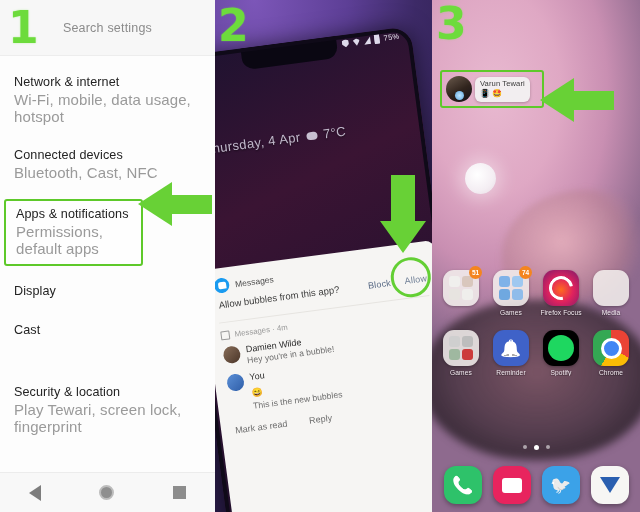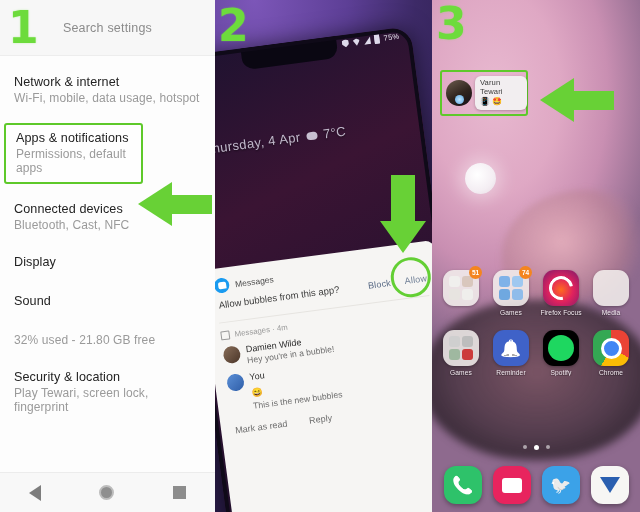--- a/index.html
+++ b/index.html
@@ -47,21 +47,21 @@
     border: 2.5px solid #5ec92a;
     border-radius: 3px;
     margin: 0 72px 13px 4px;
     padding: 6px 10px 7px 10px;
     background: #fefefe;
   }
   .p1-title {
     font-size: 12.6px; color: #232323; letter-spacing: .1px;
     margin-bottom: 2px;
   }
-  .p1-sub { font-size: 12px; color: #9a9a9a; letter-spacing: .1px; }
+  .p1-sub { font-size: 15px; color: #9a9a9a; letter-spacing: .1px; }
 
   
   .arrow-left {
     position: absolute; z-index: 30;
     width: 74px; height: 44px;
   }
   .arrow-left .shaft {
     position: absolute; right: 0; top: 13px;
     width: 42px; height: 19px; background: #68d136;
   }
@@ -243,21 +243,21 @@
     filter: blur(4px);
   }
 
   
   .bubble-wrap {
     position: absolute; left: 8px; top: 70px;
     border: 2.5px solid #5ec92a;
     border-radius: 3px;
     padding: 4px 6px 4px 4px;
     display: flex; align-items: center; gap: 3px;
-    width: 88px;
+    width: 104px;
   }
   .bubble-avatar {
     width: 26px; height: 26px; border-radius: 50%;
     background: linear-gradient(150deg,#6c5b4e 0%, #30241d 55%, #141018 100%);
     flex: none; position: relative; overflow: hidden;
   }
   .bubble-avatar::after {
     content:''; position:absolute; left: 9px; bottom: 2px;
     width: 9px; height: 9px; border-radius: 50%;
     background: radial-gradient(circle,#bfe6ff,#5fa7e0);
@@ -378,41 +378,40 @@
       <div class="p1-search-text">Search settings</div>
     </div>
 
     <div class="p1-list">
 
       <div class="p1-item">
         <div class="p1-title">Network &amp; internet</div>
         <div class="p1-sub">Wi-Fi, mobile, data usage, hotspot</div>
       </div>
 
+      <div class="p1-item">
+        <div class="p1-title">Connected devices</div>
+        <div class="p1-sub">Bluetooth, Cast, NFC</div>
+      </div>
+
       <div class="p1-item highlight">
         <div class="p1-title">Apps &amp; notifications</div>
         <div class="p1-sub">Permissions, default apps</div>
       </div>
 
-      <div class="p1-item">
-        <div class="p1-title">Connected devices</div>
-        <div class="p1-sub">Bluetooth, Cast, NFC</div>
-      </div>
-
 
       <div class="p1-item">
         <div class="p1-title">Display</div>
       </div>
 
       <div class="p1-item">
-        <div class="p1-title">Sound</div>
+        <div class="p1-title">Cast</div>
       </div>
 
       <div class="p1-item">
-        <div class="p1-sub">32% used - 21.80 GB free</div>
       </div>
 
       <div class="p1-item">
         <div class="p1-title">Security &amp; location</div>
         <div class="p1-sub">Play Tewari, screen lock, fingerprint</div>
       </div>
     </div>
 
     <div class="arrow-left" style="left:138px; top:182px;">
       <div class="shaft"></div>

